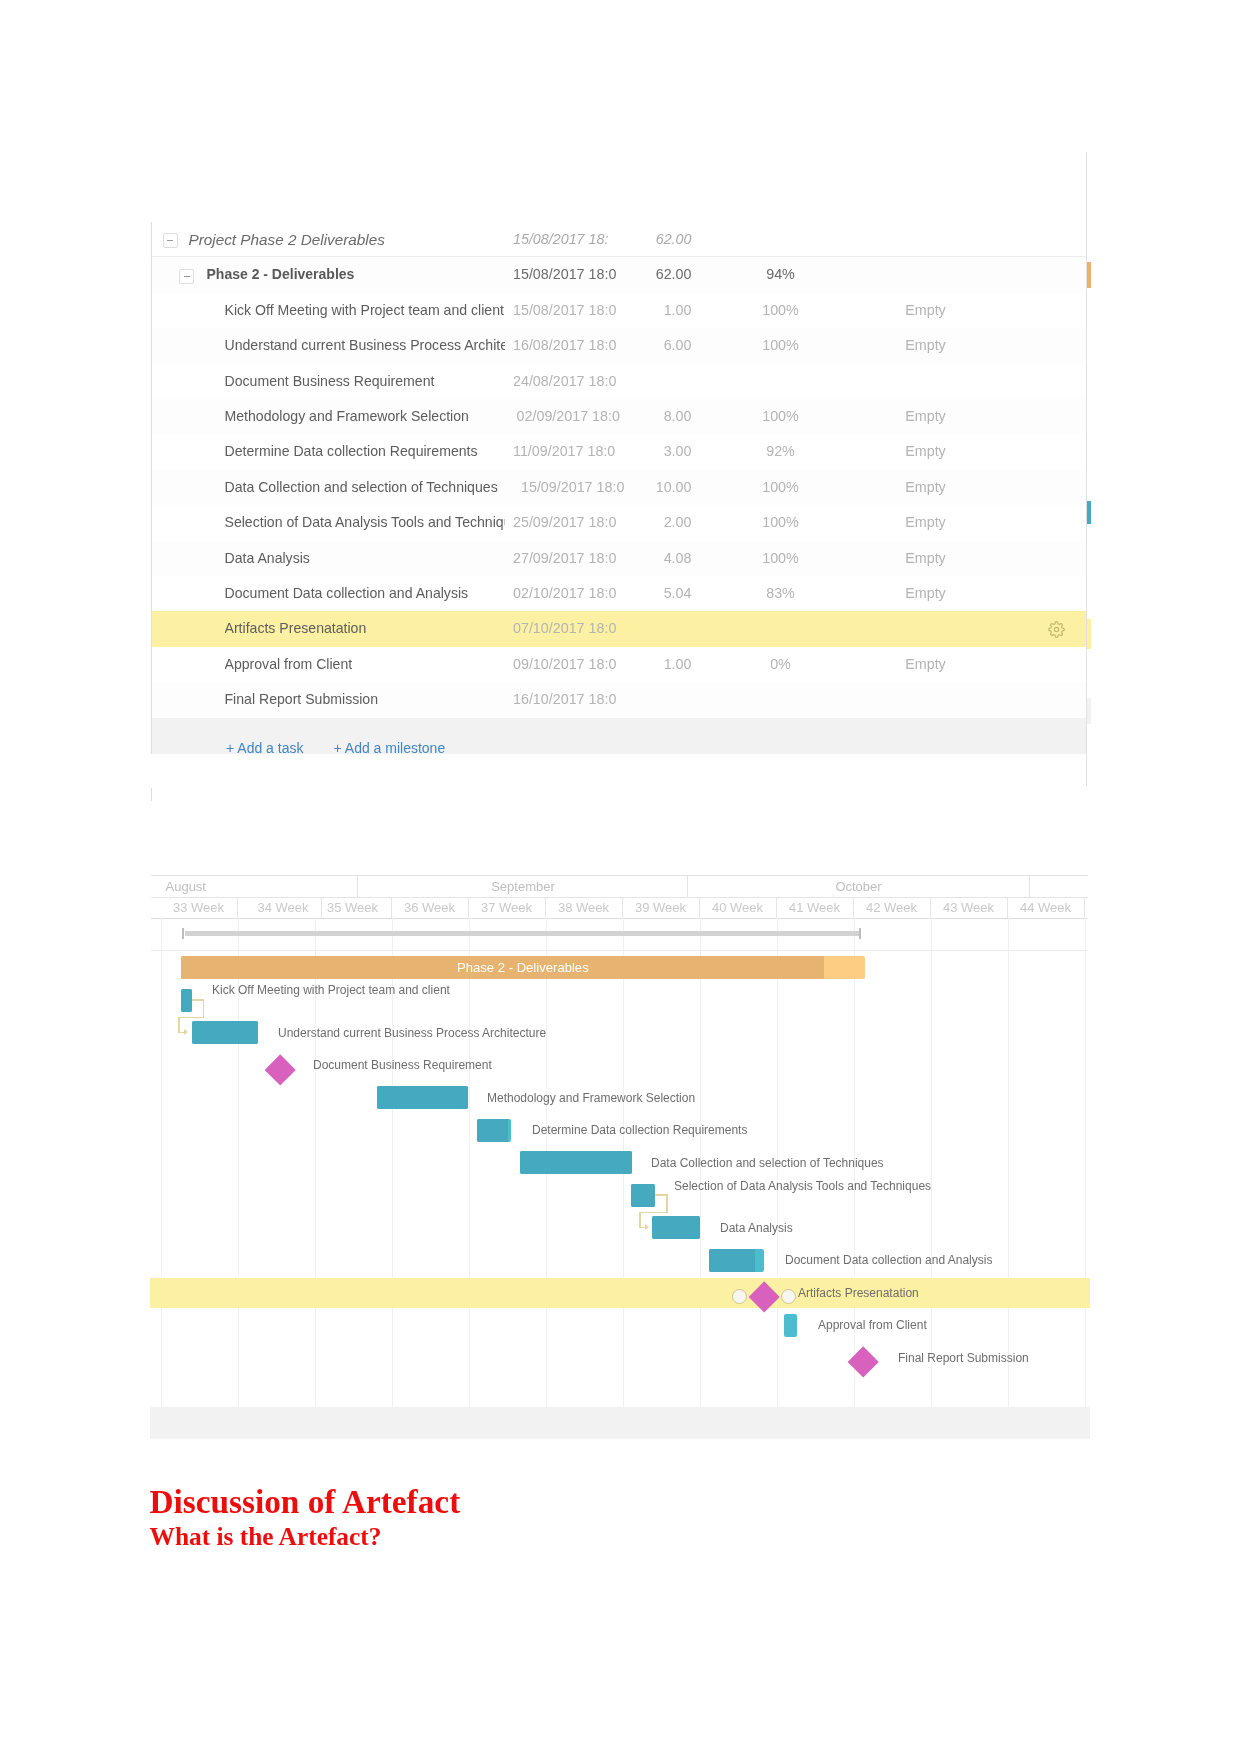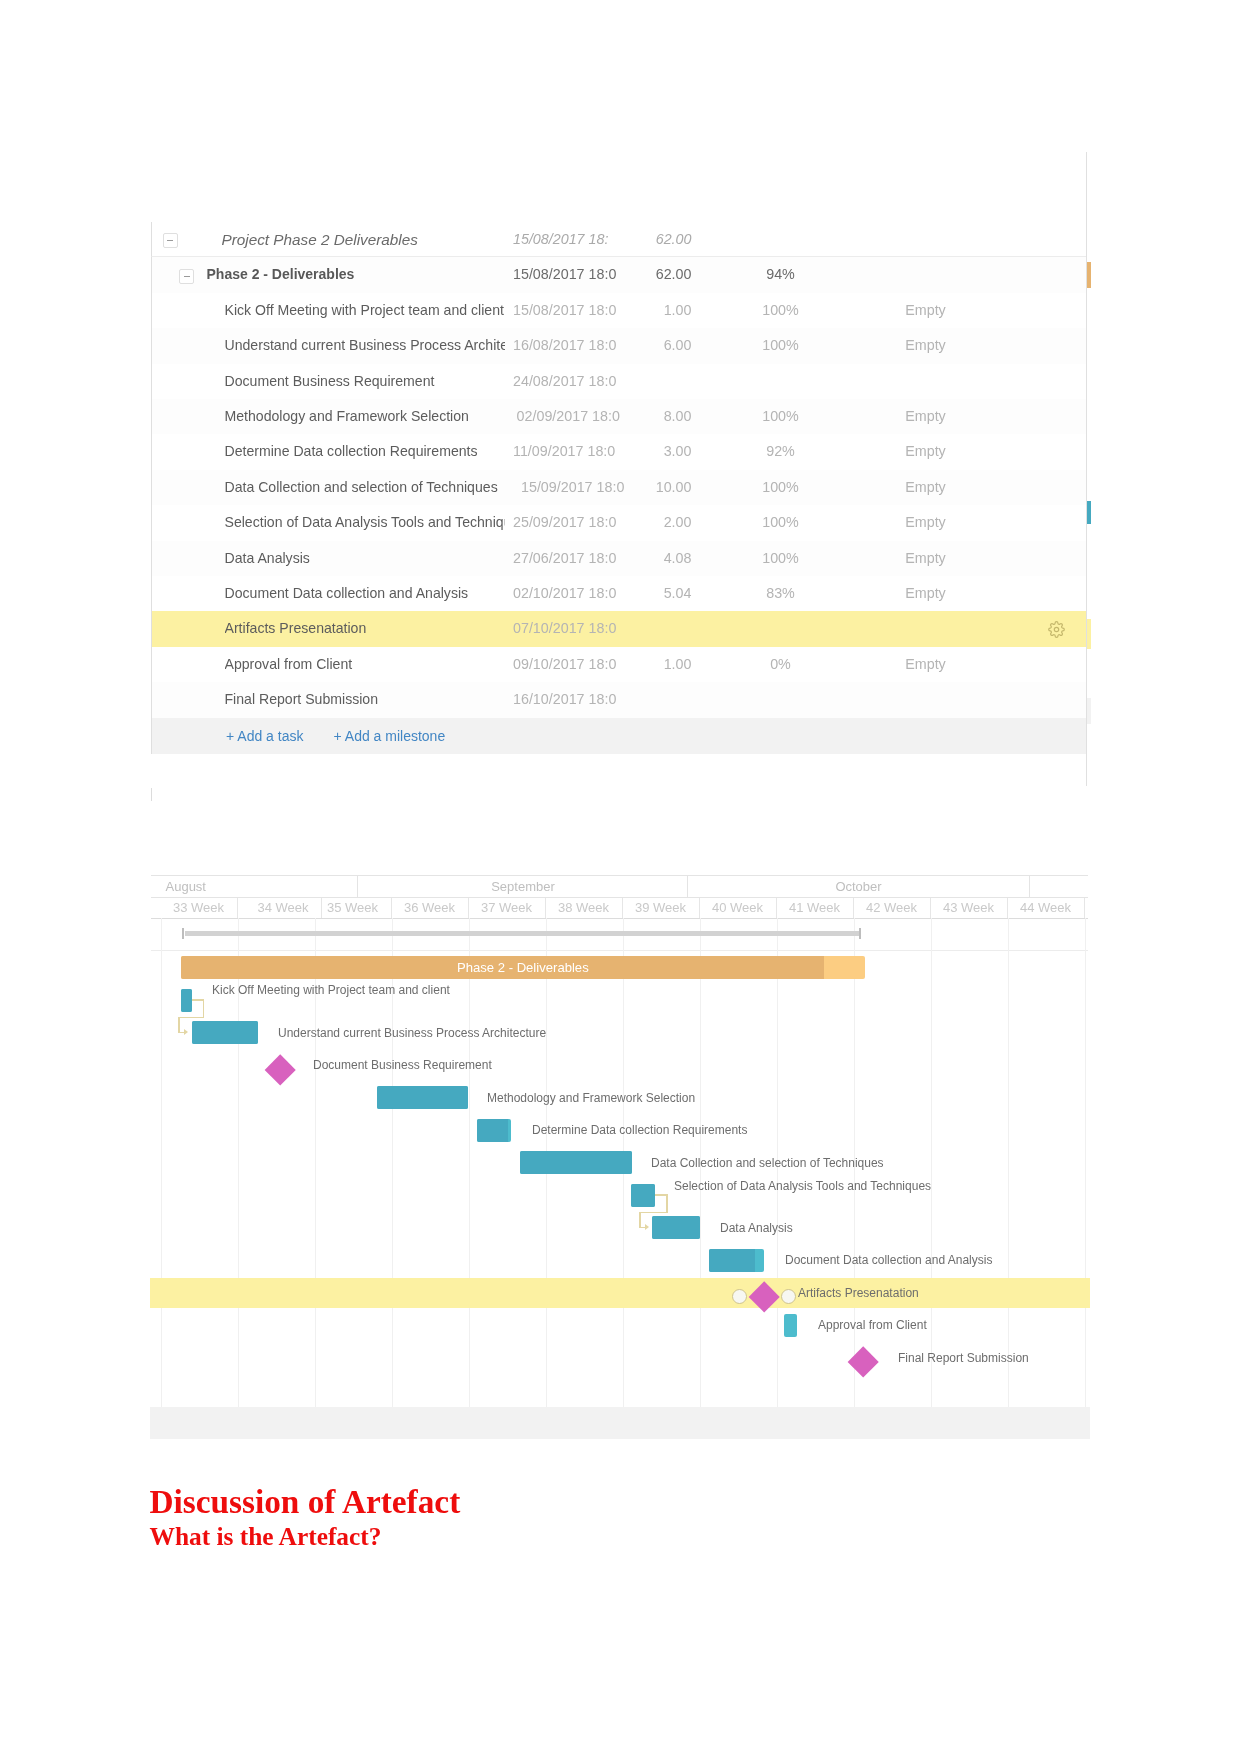--- a/index.html
+++ b/index.html
@@ -17,33 +17,33 @@
   .hdr-sep{position:absolute;top:0;height:69px;width:1px;background:#e9e9e9;}
   .kebab{position:absolute;width:3.2px;height:3.2px;border-radius:50%;background:#d2d2d2;}
 
   .trow{position:absolute;left:0;width:937px;height:35.4px;box-sizing:border-box;
         border-left:1px solid #dfdfdf;}
   .trow.sep{border-bottom:1px solid #ececec;}
   .trow.alt{background:#fdfdfd;}
   .trow.hl{background:#fcf1a2;}
   .tname{position:absolute;left:73px;top:0;height:35.4px;line-height:35.4px;
          font-size:14.1px;color:#5c5c5c;white-space:nowrap;overflow:hidden;}
-  .tname.lvl0{left:37px;font-style:italic;color:#6a6a6a;font-size:15.3px;margin-left:33px;}
+  .tname.lvl0{left:37px;font-style:italic;color:#6a6a6a;font-size:15.3px;}
   .tname.lvl1{left:55px;font-weight:bold;color:#585858;font-size:14px;}
   .cell{position:absolute;top:0;height:35.4px;line-height:35.4px;font-size:14.3px;
         color:#b4b4b4;white-space:nowrap;overflow:hidden;}
   .cell.strong{color:#6b6b6b;}
   .cell.italic{font-style:italic;color:#aaaaaa;}
   .tgl{position:absolute;width:15px;height:15px;border:1px solid #dfdfdf;border-radius:2px;
        background:#fff;box-sizing:border-box;}
   .tgl:after{content:"";position:absolute;left:3.5px;top:6px;width:6px;height:1px;background:#9a9a9a;}
 
   .addrow{position:absolute;left:0;width:937px;height:36px;background:#f2f2f2;
           border-left:1px solid #dfdfdf;box-sizing:border-box;}
-  .addlink{position:absolute;top:0;height:36px;line-height:36px;font-size:14px;color:#4286c4;}
+  .addlink{position:absolute;top:12px;height:36px;line-height:36px;font-size:14px;color:#4286c4;}
   .addproj{position:absolute;left:0;width:937px;height:34px;background:#fff;
            border-left:1px solid #dfdfdf;border-bottom:1px solid #e2e2e2;box-sizing:border-box;}
   .addproj span{position:absolute;left:57px;top:0;height:34px;line-height:34px;
                 font-size:14px;color:#6b6b6b;font-weight:bold;}
 
   
   #sliver{position:absolute;left:1086px;top:152px;width:6px;height:634px;overflow:hidden;}
   #sliver .sv{position:absolute;left:1px;width:4px;}
   #tbl-border{position:absolute;left:1086px;top:152px;width:1px;height:634px;background:#e0e0e0;}
   #tbl-stub{position:absolute;left:150.5px;top:788px;width:1px;height:13px;background:#dcdcdc;}
@@ -122,21 +122,21 @@
     </div>
     <div class="trow" style="top: 353.2px;">
       <div class="tname" style="width: 280px;">Selection of Data Analysis Tools and Techniques</div>
       <div class="cell" style="left: 354px; width: 118px; text-align: left; padding-left: 7.5px; box-sizing: border-box;">25/09/2017 18:0</div>
       <div class="cell" style="left: 472px; width: 106px; text-align: right; padding-right: 38px; box-sizing: border-box;">2.00</div>
       <div class="cell" style="left: 578px; width: 102px; text-align: center; box-sizing: border-box;">100%</div>
       <div class="cell" style="left: 680px; width: 188px; text-align: center; box-sizing: border-box;">Empty</div>
     </div>
     <div class="trow alt" style="top: 388.6px;">
       <div class="tname" style="width: 280px;">Data Analysis</div>
-      <div class="cell" style="left: 354px; width: 118px; text-align: left; padding-left: 7.5px; box-sizing: border-box;">27/06/2017 18:0</div>
+      <div class="cell" style="left: 354px; width: 118px; text-align: left; padding-left: 7.5px; box-sizing: border-box;">27/09/2017 18:0</div>
       <div class="cell" style="left: 472px; width: 106px; text-align: right; padding-right: 38px; box-sizing: border-box;">4.08</div>
       <div class="cell" style="left: 578px; width: 102px; text-align: center; box-sizing: border-box;">100%</div>
       <div class="cell" style="left: 680px; width: 188px; text-align: center; box-sizing: border-box;">Empty</div>
     </div>
     <div class="trow" style="top: 424px;">
       <div class="tname" style="width: 280px;">Document Data collection and Analysis</div>
       <div class="cell" style="left: 354px; width: 118px; text-align: left; padding-left: 7.5px; box-sizing: border-box;">02/10/2017 18:0</div>
       <div class="cell" style="left: 472px; width: 106px; text-align: right; padding-right: 38px; box-sizing: border-box;">5.04</div>
       <div class="cell" style="left: 578px; width: 102px; text-align: center; box-sizing: border-box;">83%</div>
       <div class="cell" style="left: 680px; width: 188px; text-align: center; box-sizing: border-box;">Empty</div>

